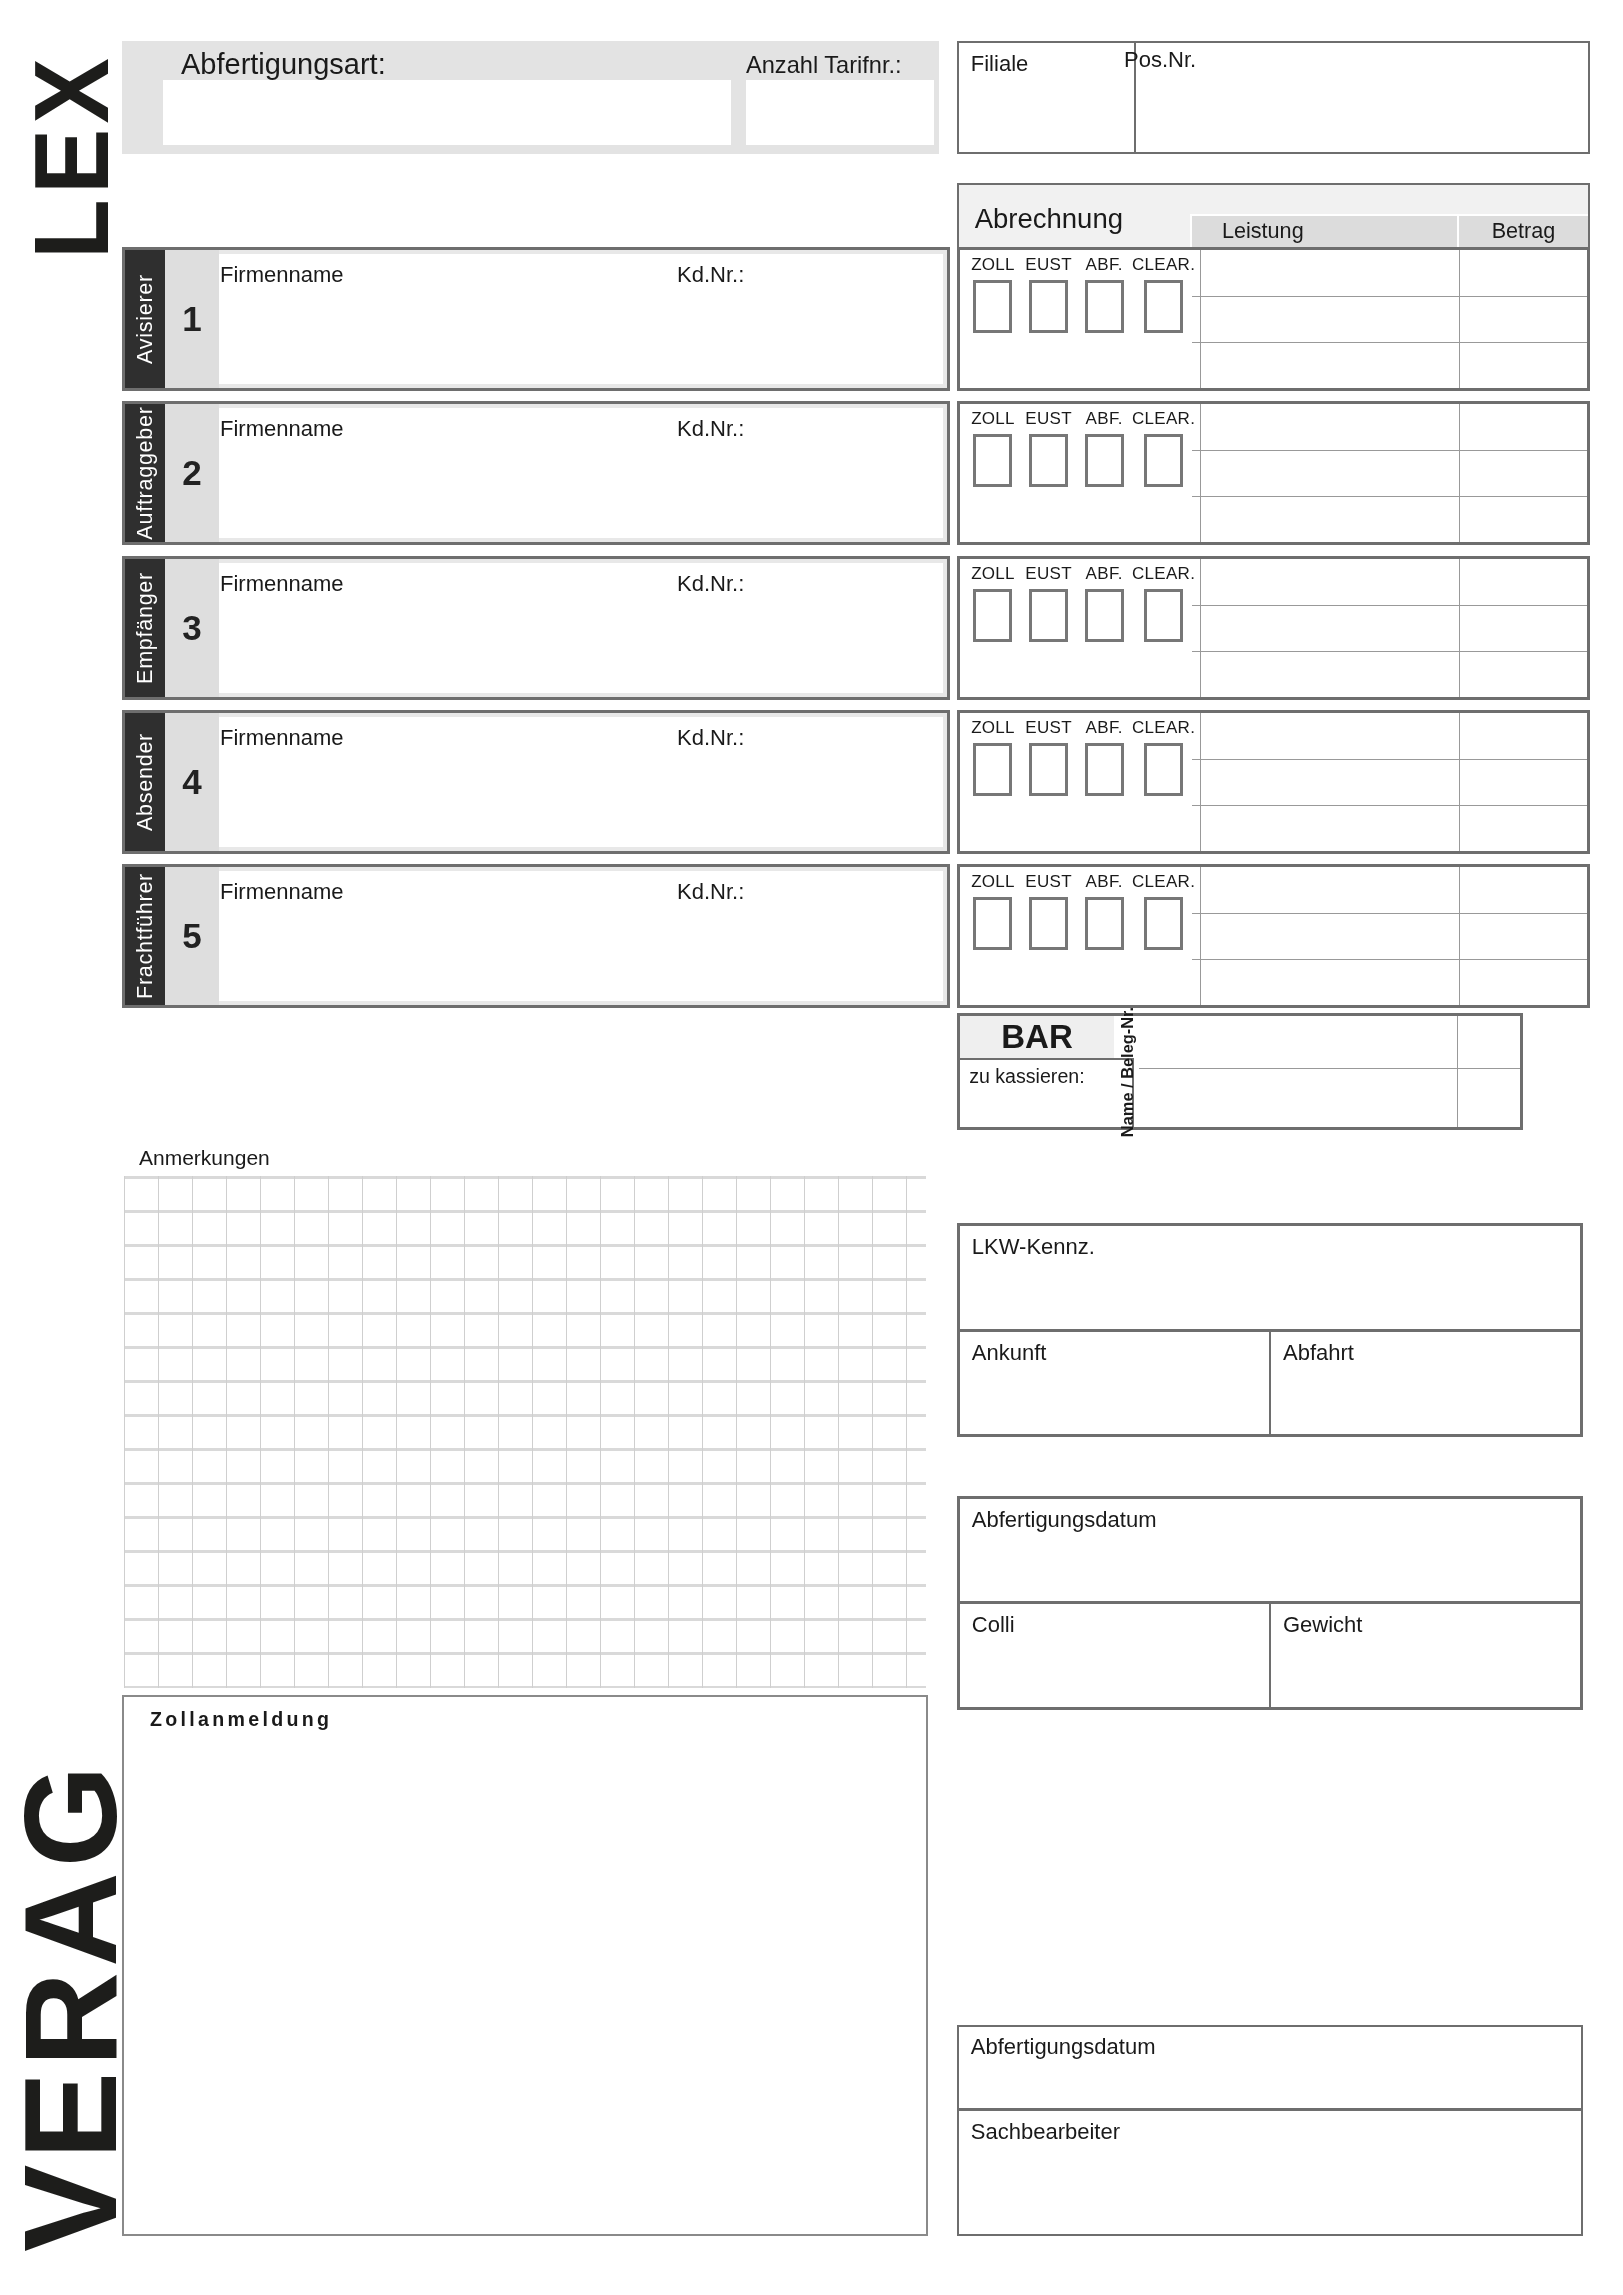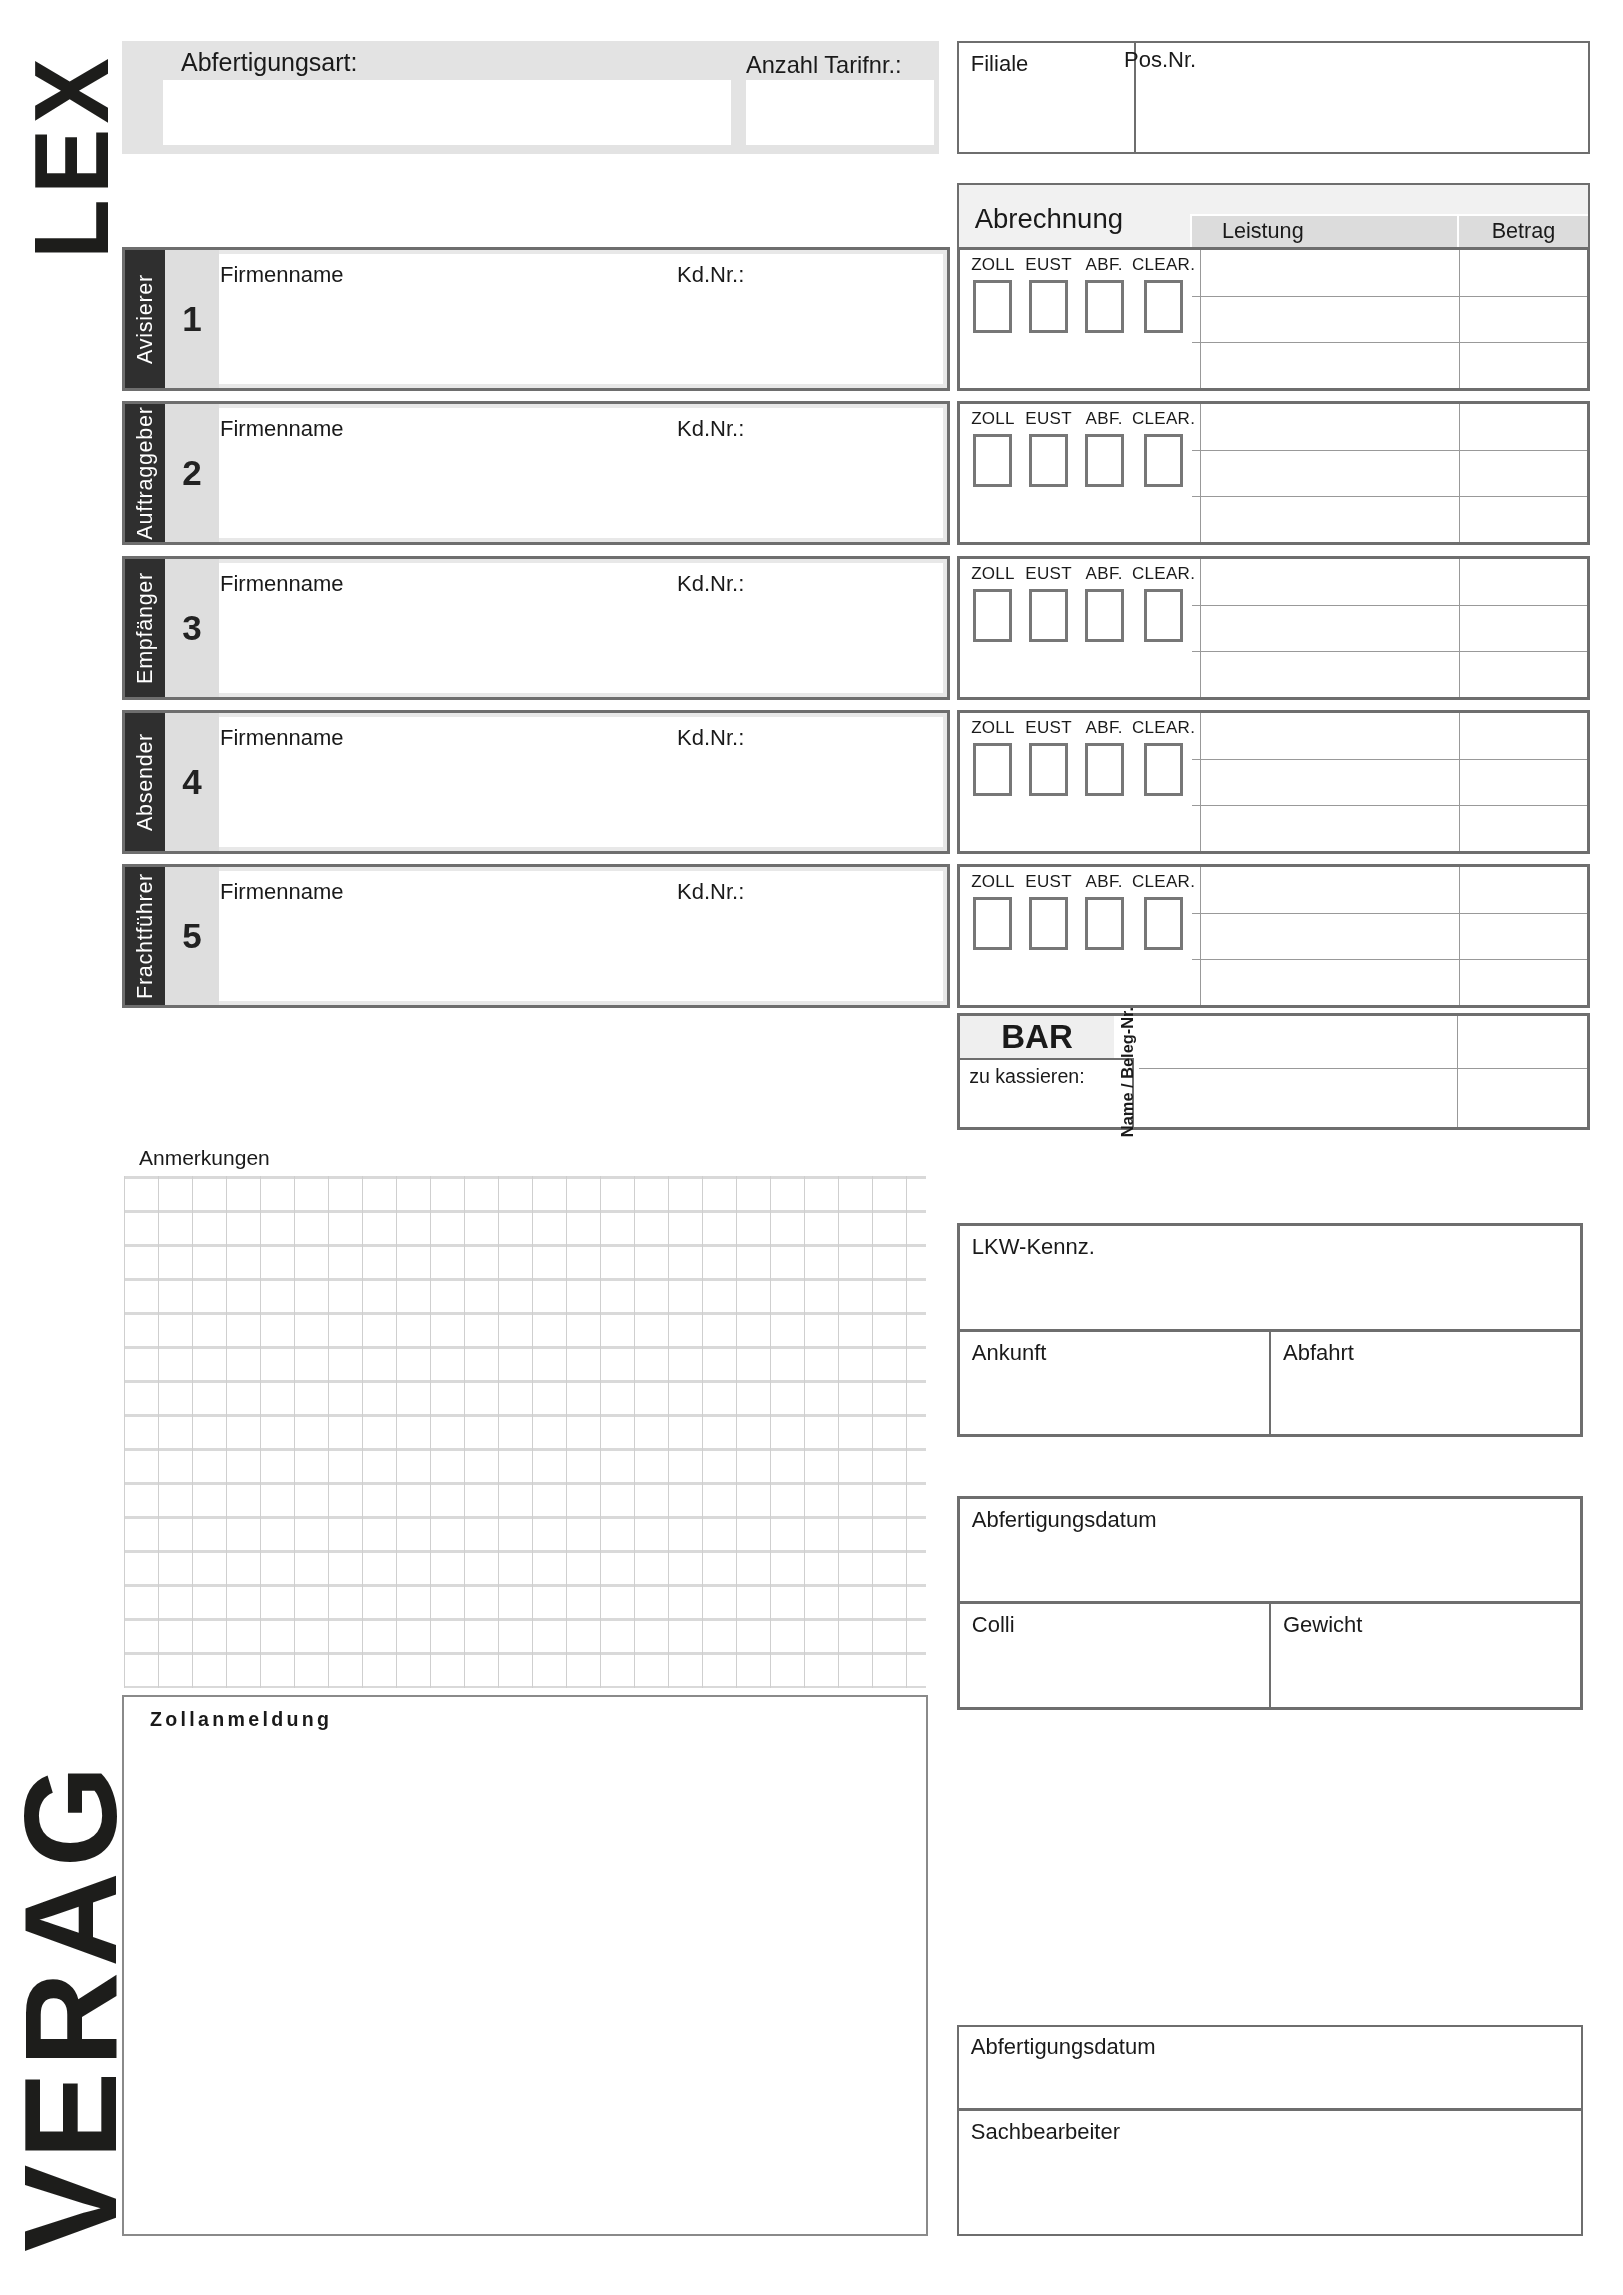--- a/index.html
+++ b/index.html
@@ -11,21 +11,21 @@
   
   #lex-logo{left:34px;top:38px;width:75px;height:236px;}
   #lex-logo .vtext{font-size:98px;font-weight:900;letter-spacing:5.2px;color:#1d1d1b;transform:translate(-50%,-50%) rotate(-90deg) scaleY(1.08);}
   #verag-logo{left:18.3px;top:1734px;width:103px;height:543px;}
   #verag-logo .vtext{font-size:131px;font-weight:900;letter-spacing:5.2px;color:#1d1d1b;}
   #spedition-logo{left:115px;top:1671px;width:35px;height:285px;}
   #spedition-logo .vtext{font-size:27.5px;font-weight:700;font-style:italic;letter-spacing:3.9px;color:#3a3a3a;}
 
   
   #banner{left:122px;top:41px;width:817px;height:113px;background:#e3e3e3;}
-  #banner .lbl-big{position:absolute;left:59px;top:6.5px;font-size:25px;}
+  #banner .lbl-big{position:absolute;left:59px;top:6.5px;font-size:29px;}
   #banner .lbl-small{position:absolute;left:624px;top:10.5px;font-size:23.6px;}
   #banner .inp1{position:absolute;left:41px;top:39px;width:568px;height:65px;background:#fff;}
   #banner .inp2{position:absolute;left:624px;top:39px;width:188px;height:65px;background:#fff;}
 
   
   #filiale-box{left:957px;top:41px;width:633px;height:113px;background:#fff;border:2.6px solid #6e6e6e;}
   #filiale-box .cell-l{position:absolute;left:0;top:0;bottom:0;width:151px;border-right:2px solid #6e6e6e;padding:7.9px 11.8px;font-size:22px;}
   #filiale-box .cell-r{position:absolute;left:152px;top:0;bottom:0;right:0;padding:4px 13px;font-size:22px;}
 
   
@@ -51,21 +51,21 @@
   .abr-block .cb-area{position:absolute;left:0;top:0;bottom:0;width:230px;border-right:1.3px solid #999;display:grid;grid-template-columns:repeat(4,1fr);align-content:start;padding:5.2px 5.2px 0 5.2px;}
   .abr-block .cb-cell{text-align:center;}
   .abr-block .cb-label{font-size:17px;letter-spacing:0.3px;}
   .abr-block .cb-box{display:inline-block;width:33px;height:47px;border:3.9px solid #777;margin-top:5.2px;background:#fff;}
   .abr-block .money{position:absolute;left:232px;right:0;top:0;bottom:0;display:grid;grid-template-columns:1fr 128px;grid-template-rows:1fr 1fr 1fr;}
   .abr-block .money > div{border-left:0;border-top:0;}
   .abr-block .money .bcol{border-left:1.3px solid #999;}
   .abr-block .money .r2,.abr-block .money .r3{border-top:1.3px solid #999;}
 
   
-  #bar-block{left:957px;top:1013px;width:633px;height:117px;background:#fff;border:3.9px solid #6e6e6e;}
+  #bar-block{left:957px;top:1013px;width:566px;height:117px;background:#fff;border:3.9px solid #6e6e6e;}
   #bar-block .bar-cell{position:absolute;left:0;top:0;width:154px;height:42px;background:#efefef;text-align:center;font-size:33px;font-weight:900;line-height:42px;}
   #bar-block .zu-box{position:absolute;left:0;top:42px;width:154px;bottom:0;border-top:2.6px solid #6e6e6e;border-right:2.6px solid #6e6e6e;background:#fff;padding:5.2px 9.2px;font-size:19.6px;}
   #bar-block .nb-strip{position:absolute;left:154px;top:0;bottom:0;width:25px;}
   #bar-block .nb-strip .vtext{font-size:16.4px;font-weight:700;}
   #bar-block .hline{position:absolute;left:179px;right:0;top:52px;height:1.3px;background:#999;}
   #bar-block .vline{position:absolute;left:497px;top:0;bottom:0;width:1.3px;background:#999;}
 
   
   #anm-label{left:139px;top:1146px;font-size:21px;}
   #anm-grid{left:124px;top:1176px;width:802px;height:512px;

